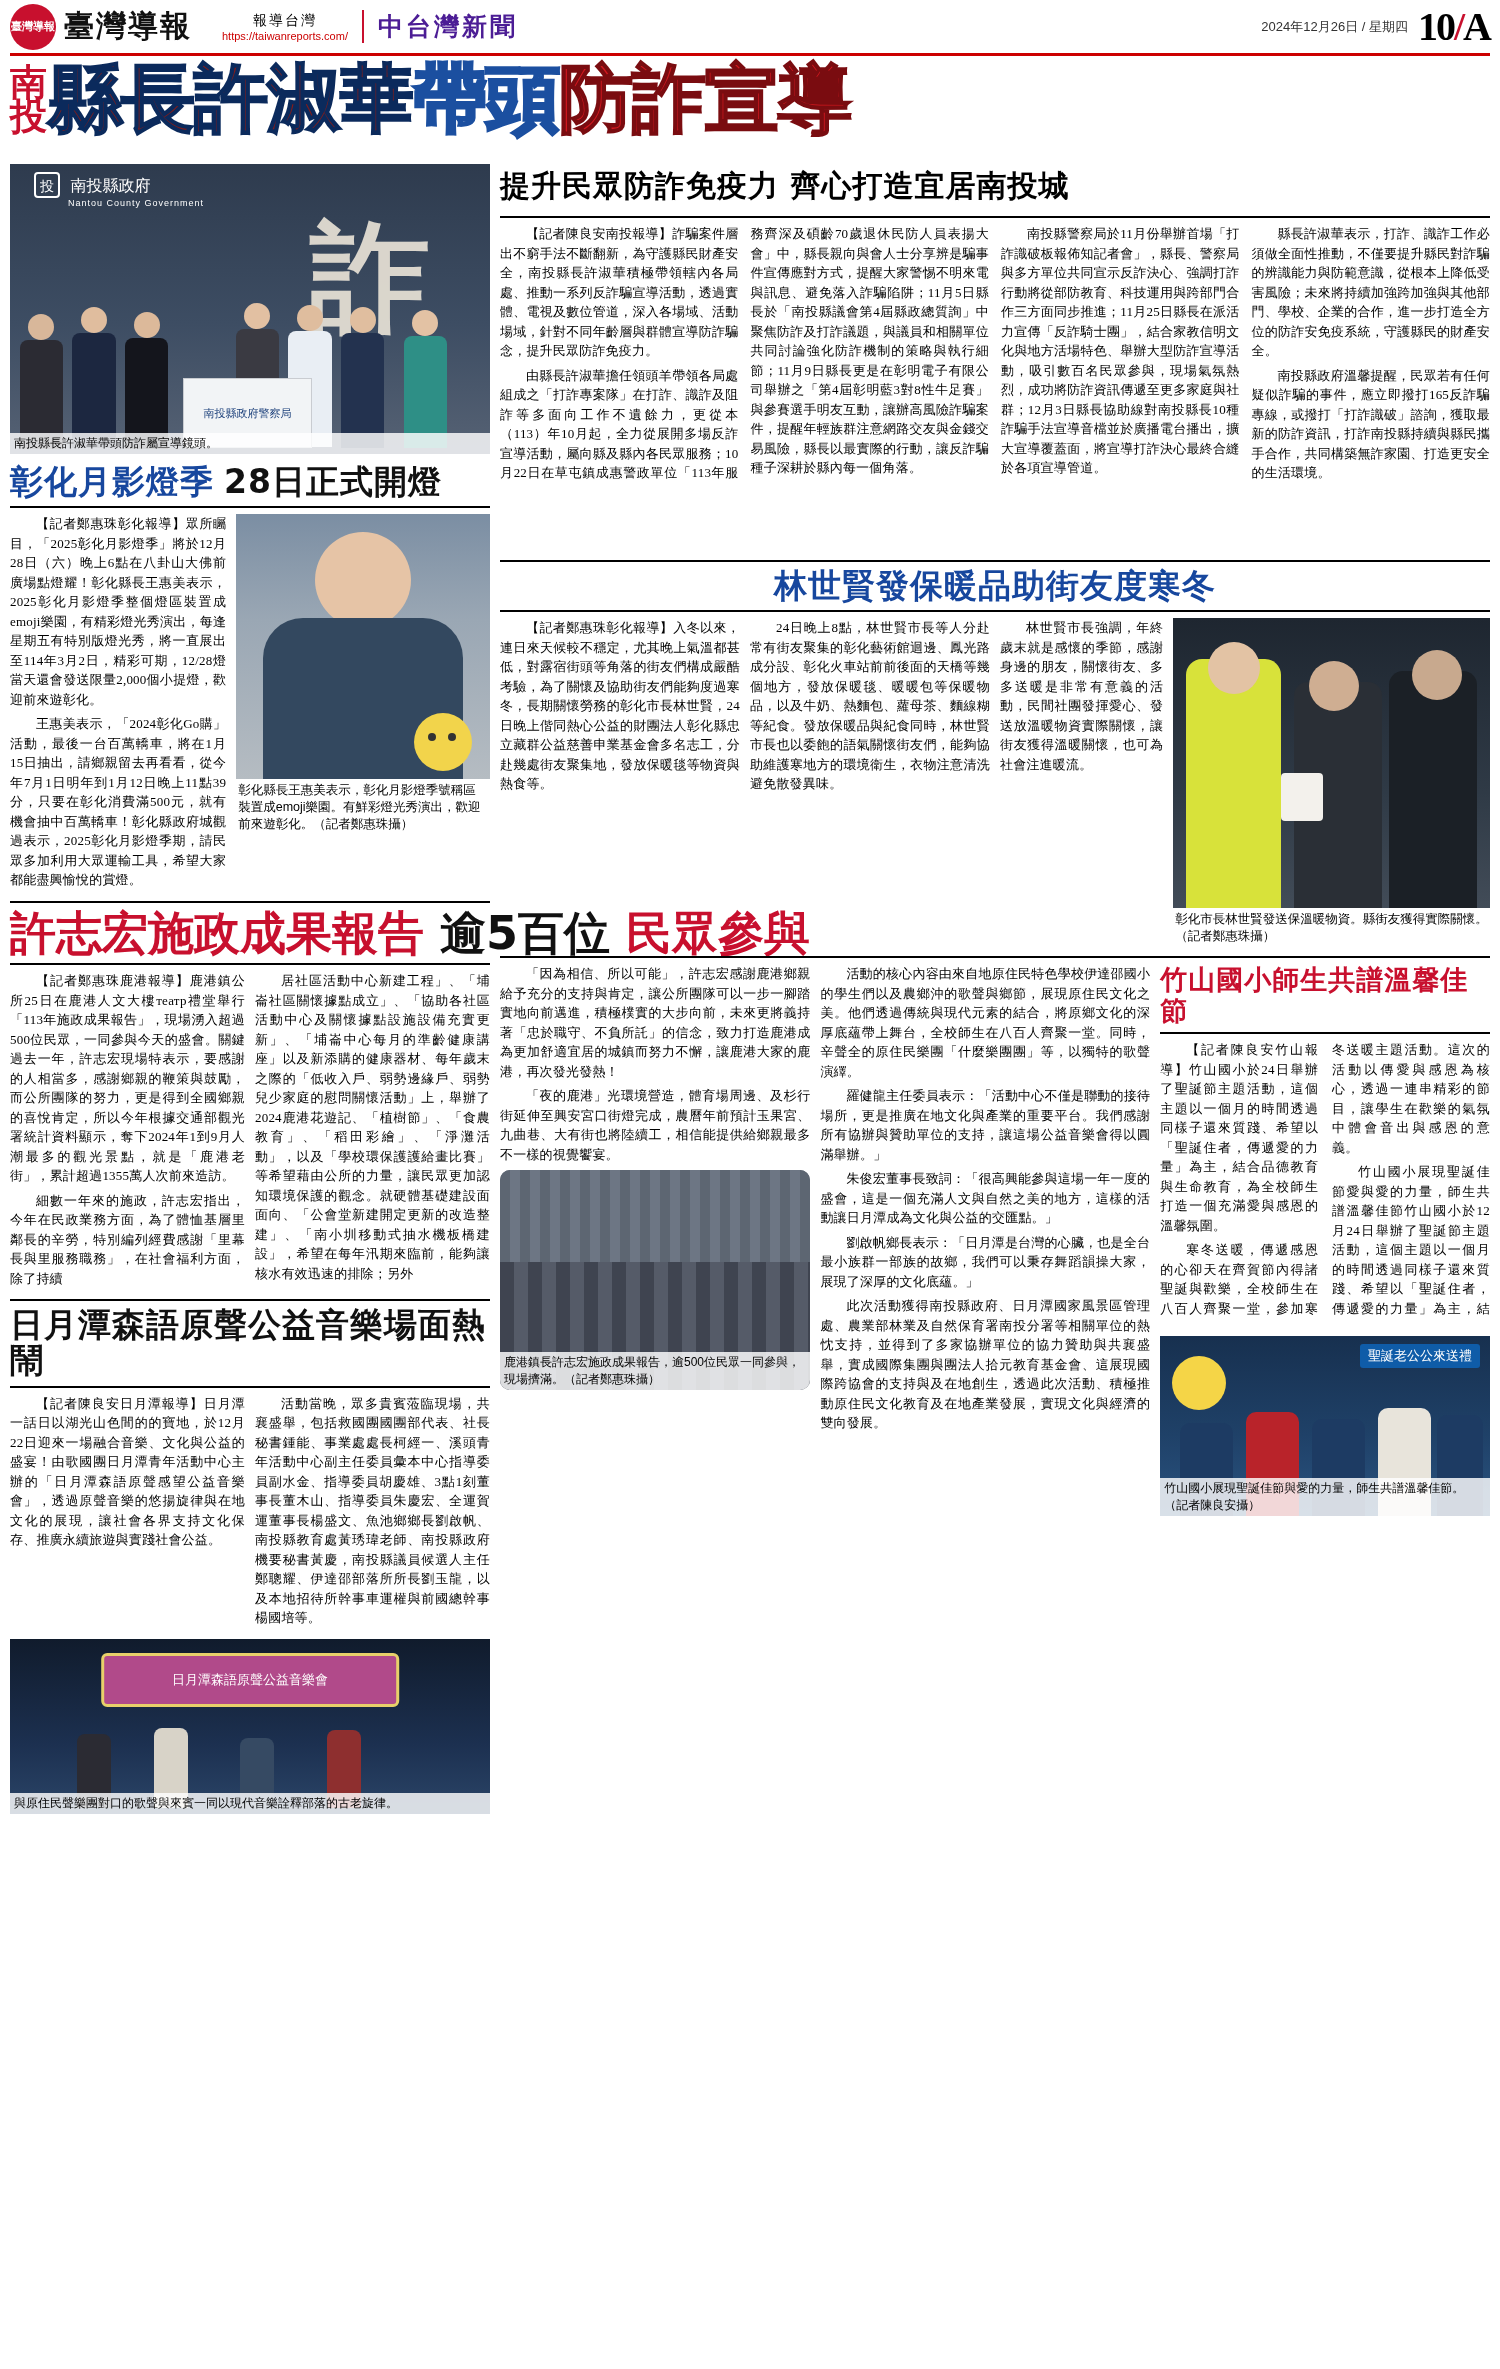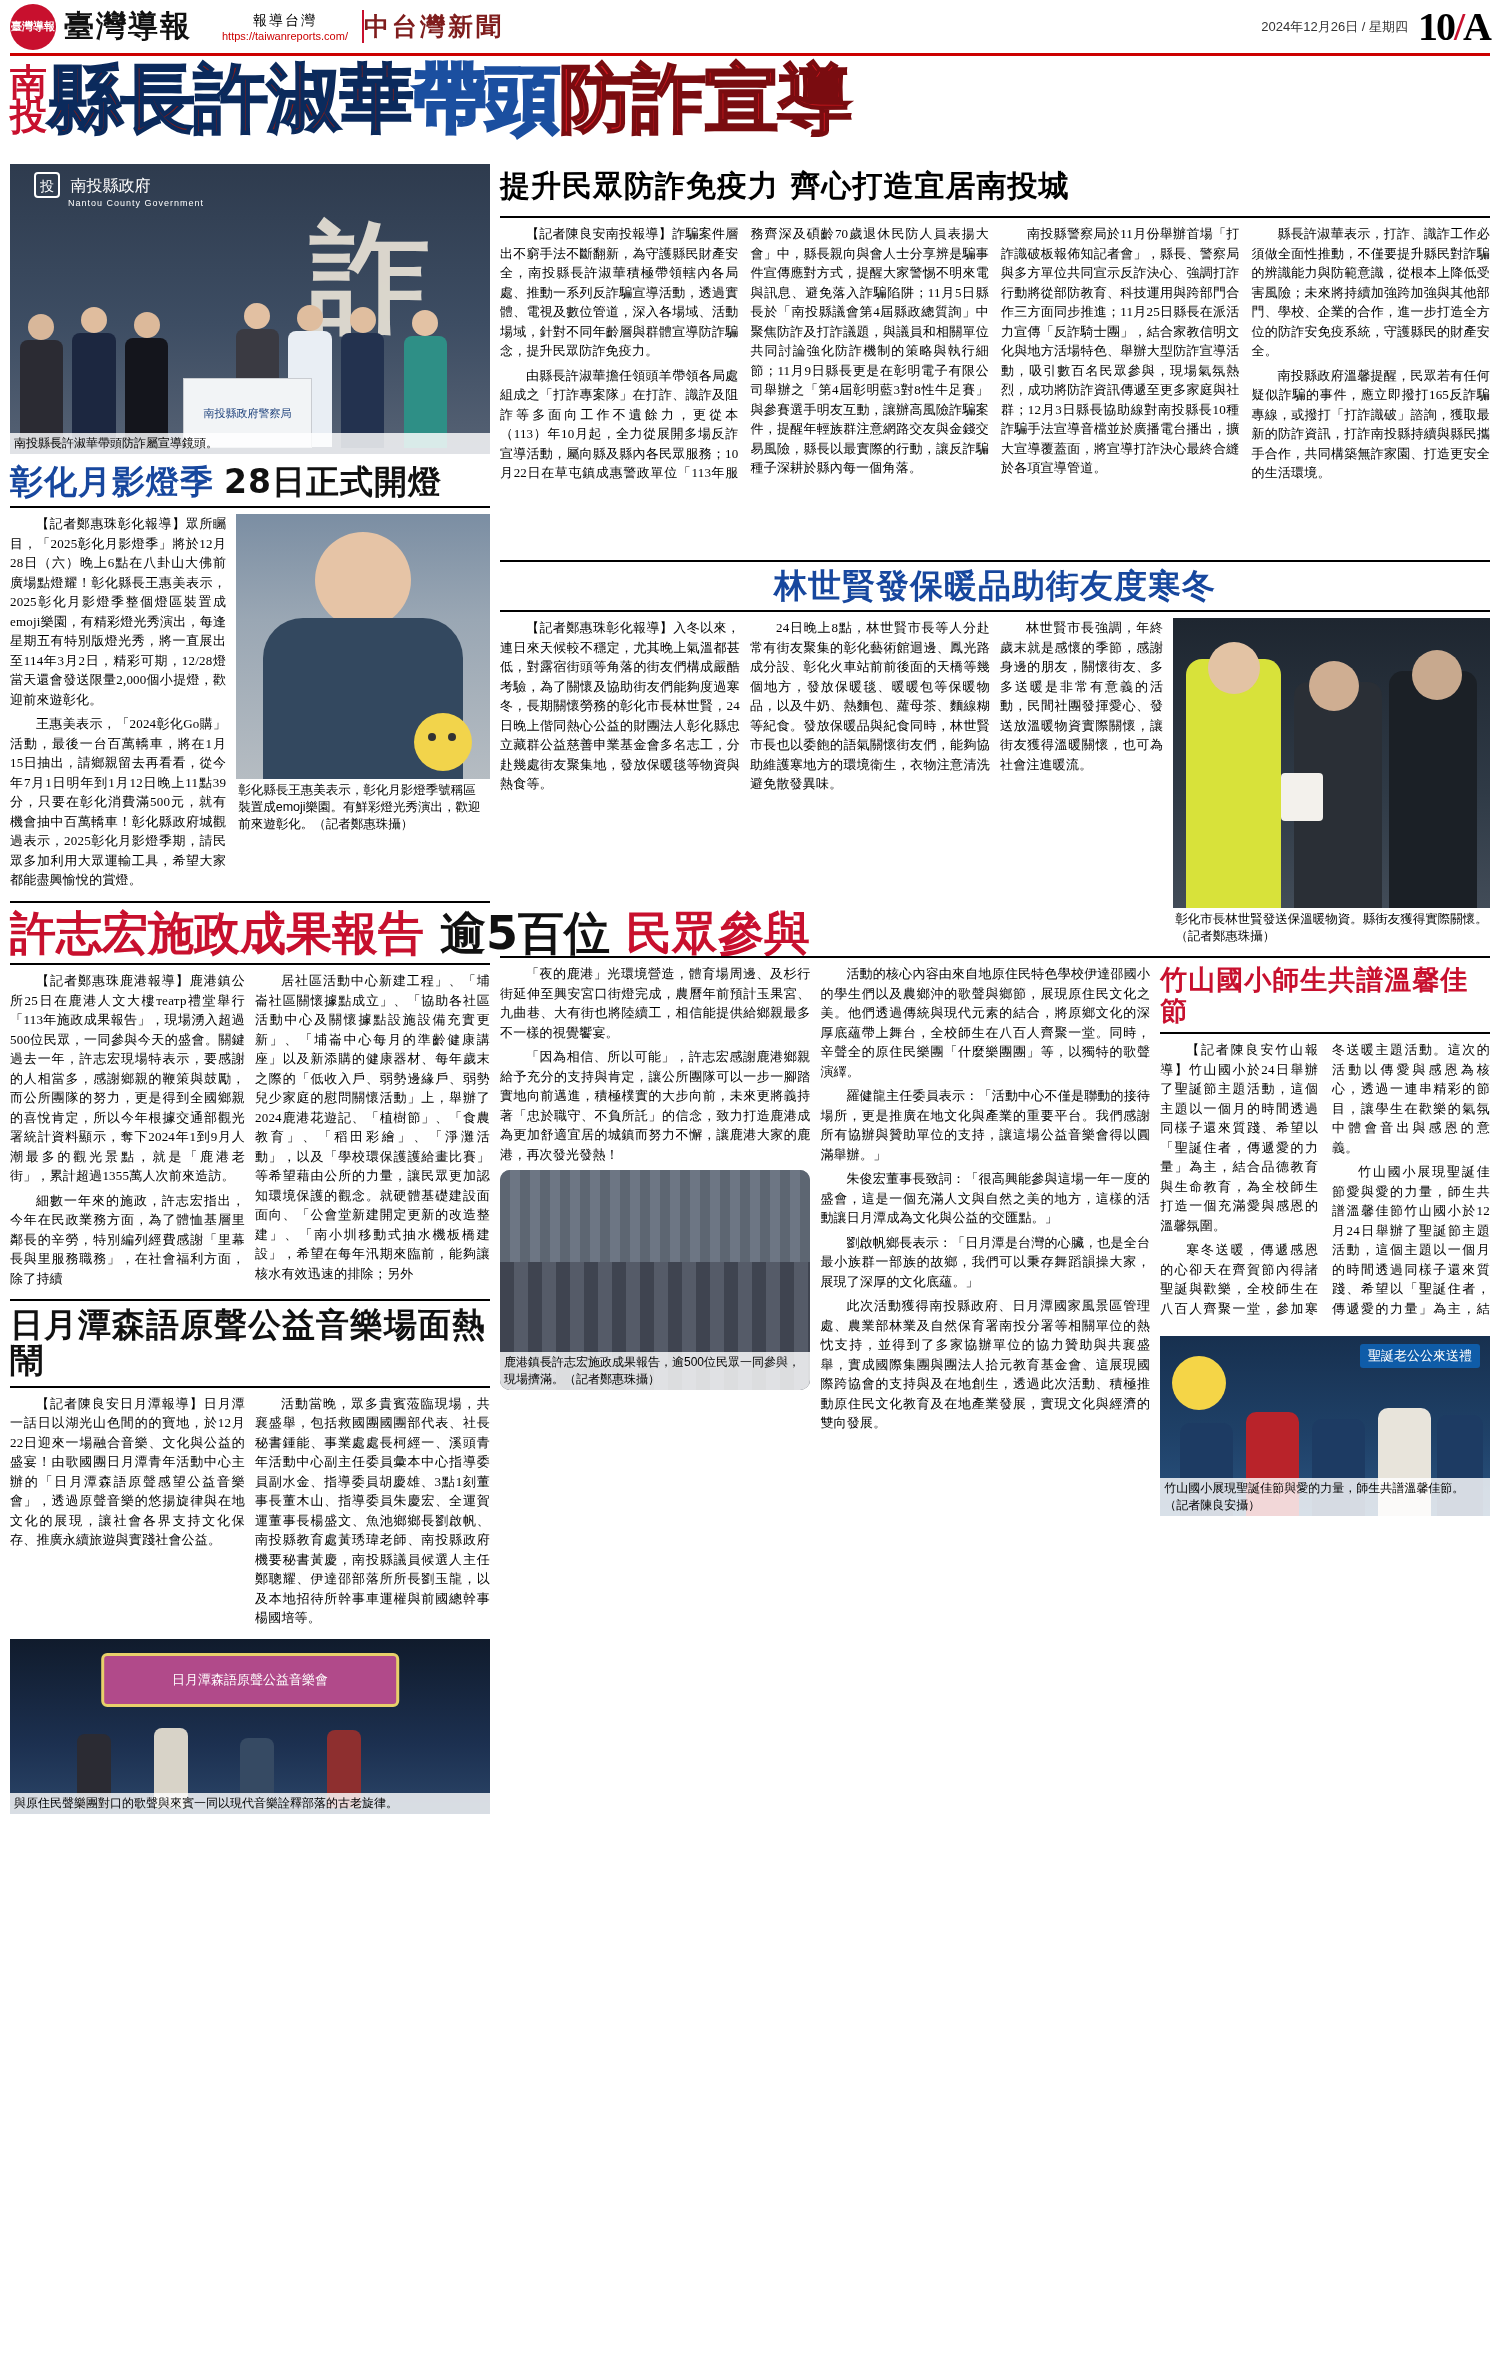--- a/index.html
+++ b/index.html
@@ -29,22 +29,22 @@
   .paper-name {
     font-family:"DejaVu Serif", serif;
     font-size:30px; font-weight:bold; letter-spacing:2px;
     color:#111; white-space:nowrap;
   }
   .mh-center { display:flex; align-items:center; margin-left:30px; }
   .mh-sub { text-align:center; margin-right:14px; }
   .mh-sub .cn { font-size:14px; letter-spacing:2px; }
   .mh-sub .url { font-size:11px; color:#c00; font-family:"Liberation Sans", sans-serif; letter-spacing:0px; }
   .mh-section {
-    font-size:25px; font-weight:bold; letter-spacing:3px; color:#7f1d1d;
-    border-left:2px solid #c8102e; padding-left:0;
+    font-size:25px; font-weight:bold; letter-spacing:3px; color:#4c1d95;
+    border-left:2px solid #c8102e; padding-left:14px;
   }
   .mh-right { margin-left:auto; display:flex; align-items:center; gap:10px; }
   .mh-date { font-size:13px; color:#333; font-family:"Liberation Sans", sans-serif; }
   .mh-page { font-size:40px; font-weight:bold; letter-spacing:-2px; }
   .mh-page .slash { color:#c8102e; }
 
   
   .headline-wrap { padding:6px 0 4px; position:relative; height:108px; }
   .headline {
     font-family:"DejaVu Sans", sans-serif;
@@ -317,22 +317,22 @@
           <div class="cap">彰化市長林世賢發送保溫暖物資。縣街友獲得實際關懷。（記者鄭惠珠攝）</div>
         </div>
       </div>
 
       <div class="divider-h"></div>
 
       <div style="display:flex;gap:10px;">
 
         <div style="width:32%;">
           <div class="txt">
+            <p>「因為相信、所以可能」，許志宏感謝鹿港鄉親給予充分的支持與肯定，讓公所團隊可以一步一腳踏實地向前邁進，積極樸實的大步向前，未來更將義持著「忠於職守、不負所託」的信念，致力打造鹿港成為更加舒適宜居的城鎮而努力不懈，讓鹿港大家的鹿港，再次發光發熱！</p>
             <p>「夜的鹿港」光環境營造，體育場周邊、及杉行街延伸至興安宮口街燈完成，農曆年前預計玉果宮、九曲巷、大有街也將陸續工，相信能提供給鄉親最多不一樣的視覺饗宴。</p>
-            <p>「因為相信、所以可能」，許志宏感謝鹿港鄉親給予充分的支持與肯定，讓公所團隊可以一步一腳踏實地向前邁進，積極樸實的大步向前，未來更將義持著「忠於職守、不負所託」的信念，致力打造鹿港成為更加舒適宜居的城鎮而努力不懈，讓鹿港大家的鹿港，再次發光發熱！</p>
           </div>
           <div class="photo" style="height:220px;margin-top:6px;background:linear-gradient(180deg,#6c7480 0%,#8a919b 50%,#a6acb3 100%);border-radius:10px;">
             <div class="scene">
               <div style="position:absolute;left:0;right:0;top:0;height:42%;background:repeating-linear-gradient(90deg,#5d6672 0 10px,#6d7684 10px 20px);"></div>
               <div style="position:absolute;left:0;right:0;bottom:0;height:58%;background:repeating-linear-gradient(90deg,#3f4450 0 14px,#555b68 14px 28px);"></div>
             </div>
             <div class="cap-overlay">鹿港鎮長許志宏施政成果報告，逾500位民眾一同參與，現場擠滿。（記者鄭惠珠攝）</div>
           </div>
         </div>
 

